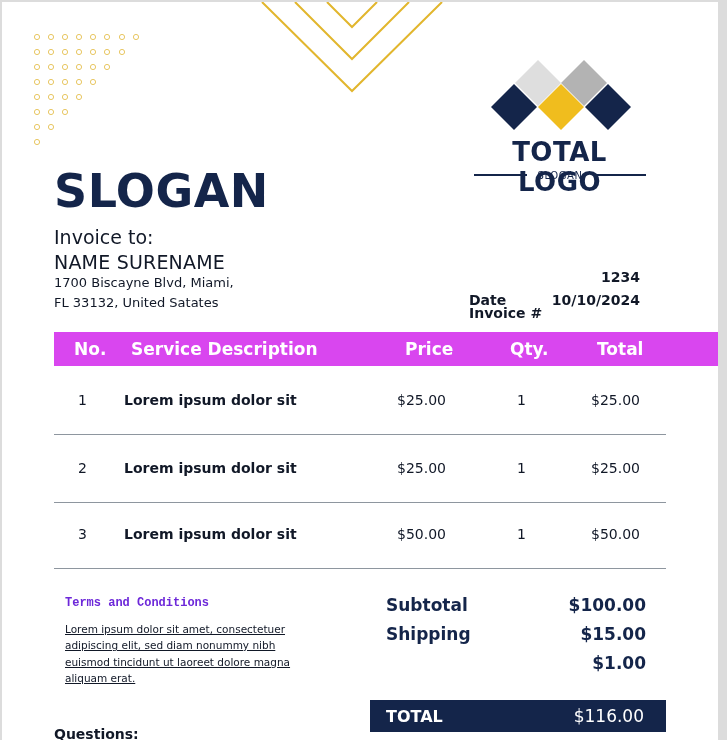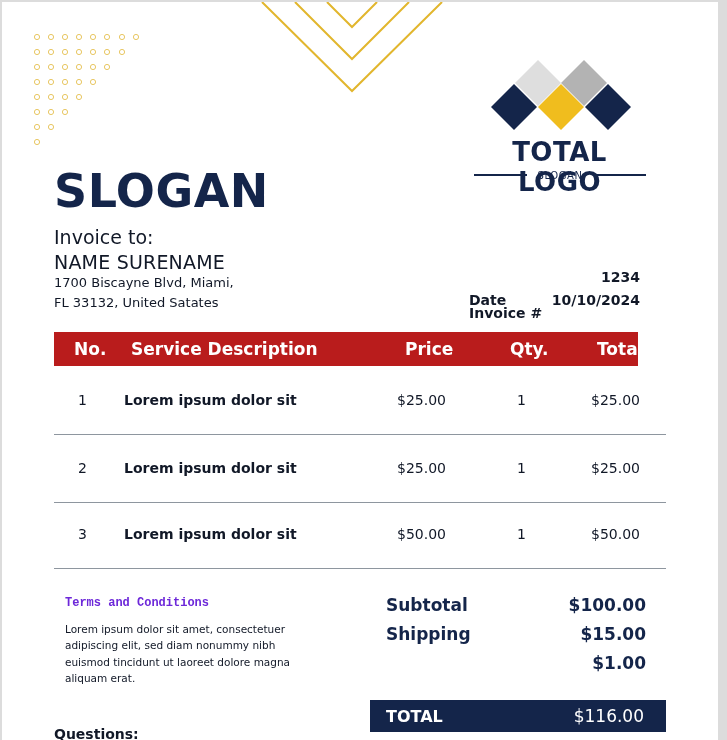--- a/index.html
+++ b/index.html
@@ -44,35 +44,35 @@
 
     .meta-label {
       position: absolute; left: 467px; font-family: "DejaVu Sans", sans-serif; font-weight: bold; font-size: 14px; color: #111827;
     }
     .meta-value {
       position: absolute; right: 78px; font-family: "DejaVu Sans", sans-serif; font-weight: bold; font-size: 14px; color: #111827; text-align: right;
     }
 
     
     .thead {
-      position: absolute; left: 52px; top: 330px; width: 584px; height: 34px; background: #b91c1c;
+      position: absolute; left: 52px; top: 330px; width: 672px; height: 34px; background: #d946ef;
     }
     .th {
       position: absolute; top: 7px; font-family: "DejaVu Sans", sans-serif; font-weight: bold; font-size: 17px; color: #ffffff;
     }
     .row { position: absolute; left: 52px; width: 612px; height: 67px; border-bottom: 1.5px solid #8e969f; }
     .cell { position: absolute; top: 24px; font-family: "DejaVu Sans", sans-serif; font-size: 14px; color: #111827; }
     .cell.desc { font-weight: bold; }
 
     
     .terms-title {
       position: absolute; left: 63px; top: 594px; font-family: Liberation Mono, monospace; font-weight: bold; font-size: 12px; color: #6d28d9;
     }
     .terms-body {
-      position: absolute; left: 63px; top: 619px; width: 260px; font-family: "DejaVu Sans", sans-serif; font-size: 10.5px; line-height: 16.3px; color: #111827;
+      position: absolute; left: 63px; top: 619px; width: 260px; font-family: "DejaVu Sans", sans-serif; font-size: 10.5px; line-height: 16.3px; color: #111827; text-decoration: underline;
     }
     .questions {
       position: absolute; left: 52px; top: 724px; font-family: "DejaVu Sans", sans-serif; font-weight: bold; font-size: 14px; color: #111827;
     }
 
     
     .sum-label {
       position: absolute; left: 384px; font-family: "DejaVu Sans", sans-serif; font-weight: bold; font-size: 17px; color: #14254a;
     }
     .sum-value {

